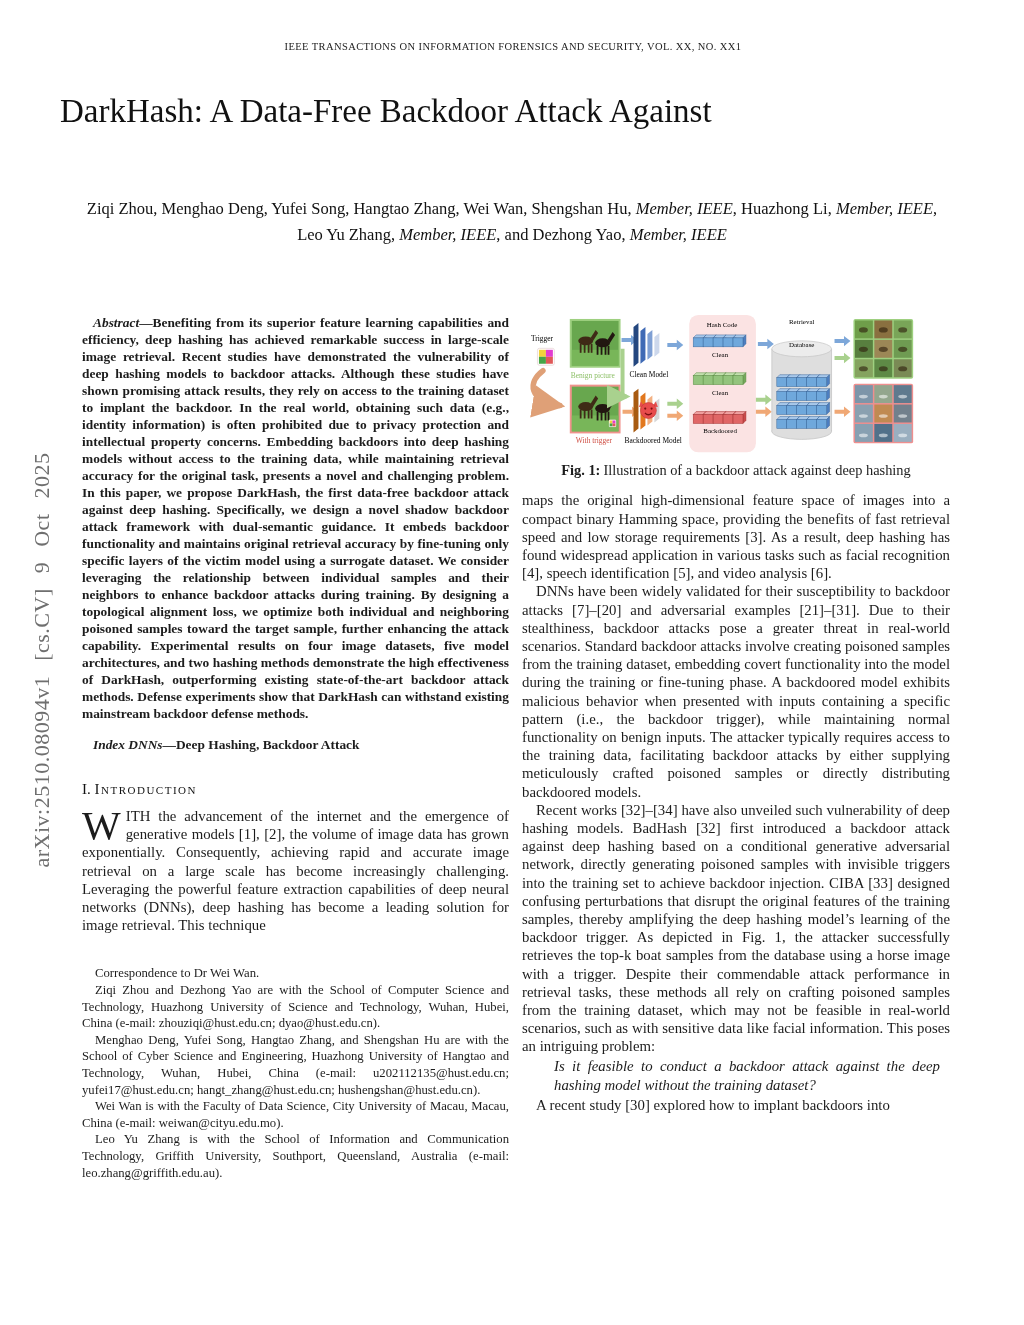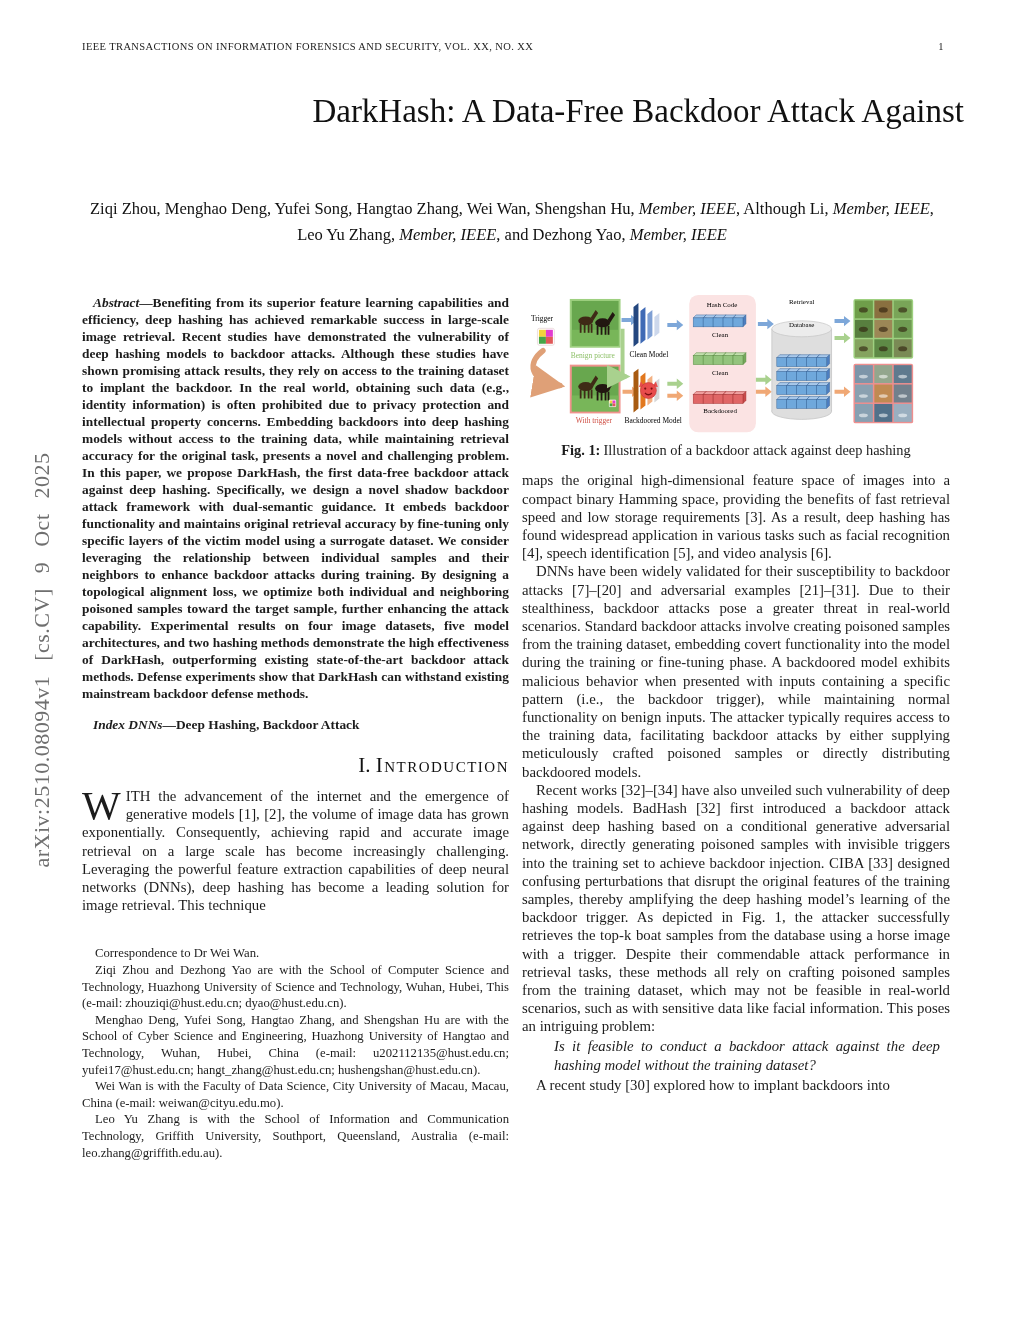--- a/index.html
+++ b/index.html
@@ -4,41 +4,41 @@
 <style>
   html,body{margin:0;padding:0;background:#e8e8e8;}
   .page{position:relative;width:1024px;height:1325px;background:#ffffff;margin:0 auto;
         font-family:"Liberation Serif",serif;color:#1c1c1c;overflow:hidden;}
 
   
   .arxiv-side{position:absolute;left:42px;top:660px;transform:translate(-50%,-50%) rotate(-90deg);
         white-space:nowrap;font-size:22px;color:#6f6f6f;word-spacing:9px;letter-spacing:.5px;}
 
   
-  .hdr{position:absolute;top:41px;left:82px;right:80px;display:flex;justify-content:space-between;
+  .hdr{position:absolute;top:41px;left:82px;right:80px;display:flex;justify-content:center;
         font-size:10.5px;letter-spacing:.4px;color:#222;}
 
   
-  .title{position:absolute;top:88px;left:60px;right:60px;text-align:right;
+  .title{position:absolute;top:88px;left:60px;right:60px;text-align:left;
         font-size:33px;line-height:46px;color:#111;}
   .authors{position:absolute;top:196px;left:85px;right:85px;text-align:center;
         font-size:16.5px;line-height:26px;color:#111;}
   .authors .it{font-style:italic;}
 
   
-  .cols{position:absolute;top:288px;left:82px;width:868px;display:flex;gap:13px;}
+  .cols{position:absolute;top:308px;left:82px;width:868px;display:flex;gap:13px;}
   .col{width:427px;text-align:justify;}
   .col-right{width:428px;}
 
   .abstract{font-weight:bold;font-size:13.4px;line-height:17px;margin:6px 0 0 0;text-indent:11px;}
   .abstract .ab-label{font-style:italic;}
   .idx{font-weight:bold;font-size:13.4px;line-height:17px;margin:14px 0 0 0;text-indent:11px;}
   .idx .ab-label{font-style:italic;}
 
-  .sec-head{text-align:right;font-size:21px;margin:20px 0 9px 0;color:#111;}
+  .sec-head{text-align:left;font-size:15px;margin:28px 0 9px 0;color:#111;}
   .sec-head .sc{font-variant:small-caps;letter-spacing:1.5px;}
 
   .body-p{font-size:14.8px;line-height:18.2px;margin:0;}
   .ind{text-indent:14px;}
   .dropcap{float:left;font-size:41px;line-height:33px;padding:2px 5px 0 0;}
 
   .footnotes{margin-top:31px;font-size:12.7px;line-height:16.6px;}
   .footnotes p{margin:0;text-indent:13px;text-align:justify;}
 
   
@@ -59,38 +59,38 @@
 
   <div class="hdr">
     <span>IEEE TRANSACTIONS ON INFORMATION FORENSICS AND SECURITY, VOL. XX, NO. XX</span>
     <span>1</span>
   </div>
 
   <div class="title">
     <div>DarkHash: A Data-Free Backdoor Attack Against</div>
   </div>
 
-  <div class="authors"><span>Ziqi Zhou, Menghao Deng, Yufei Song, Hangtao Zhang, Wei Wan, Shengshan Hu, </span><span class="it">Member, IEEE</span><span>, Although Li, </span><span class="it">Member, IEEE</span><span>, Leo Yu Zhang, </span><span class="it">Member, IEEE</span><span>, and Dezhong Yao, </span><span class="it">Member, IEEE</span></div>
+  <div class="authors"><span>Ziqi Zhou, Menghao Deng, Yufei Song, Hangtao Zhang, Wei Wan, Shengshan Hu, </span><span class="it">Member, IEEE</span><span>, Huazhong Li, </span><span class="it">Member, IEEE</span><span>, Leo Yu Zhang, </span><span class="it">Member, IEEE</span><span>, and Dezhong Yao, </span><span class="it">Member, IEEE</span></div>
 
   <div class="cols">
 
     <div class="col">
       <p class="abstract"><span class="ab-label">Abstract</span><span>—Benefiting from its superior feature learning capabilities and efficiency, deep hashing has achieved remarkable success in large-scale image retrieval. Recent studies have demonstrated the vulnerability of deep hashing models to backdoor attacks. Although these studies have shown promising attack results, they rely on access to the training dataset to implant the backdoor. In the real world, obtaining such data (e.g., identity information) is often prohibited due to privacy protection and intellectual property concerns. Embedding backdoors into deep hashing models without access to the training data, while maintaining retrieval accuracy for the original task, presents a novel and challenging problem. In this paper, we propose DarkHash, the first data-free backdoor attack against deep hashing. Specifically, we design a novel shadow backdoor attack framework with dual-semantic guidance. It embeds backdoor functionality and maintains original retrieval accuracy by fine-tuning only specific layers of the victim model using a surrogate dataset. We consider leveraging the relationship between individual samples and their neighbors to enhance backdoor attacks during training. By designing a topological alignment loss, we optimize both individual and neighboring poisoned samples toward the target sample, further enhancing the attack capability. Experimental results on four image datasets, five model architectures, and two hashing methods demonstrate the high effectiveness of DarkHash, outperforming existing state-of-the-art backdoor attack methods. Defense experiments show that DarkHash can withstand existing mainstream backdoor defense methods.</span></p>
       <p class="idx"><span class="ab-label">Index DNNs</span><span>—Deep Hashing, Backdoor Attack</span></p>
 
       <div class="sec-head">
         <span>I.</span>
         <span class="sc">Introduction</span>
       </div>
 
       <p class="body-p"><span class="dropcap">W</span><span>ITH the advancement of the internet and the emergence of generative models [1], [2], the volume of image data has grown exponentially. Consequently, achieving rapid and accurate image retrieval on a large scale has become increasingly challenging. Leveraging the powerful feature extraction capabilities of deep neural networks (DNNs), deep hashing has become a leading solution for image retrieval. This technique</span></p>
 
       <div class="footnotes">
         <p>Correspondence to Dr Wei Wan.</p>
-        <p>Ziqi Zhou and Dezhong Yao are with the School of Computer Science and Technology, Huazhong University of Science and Technology, Wuhan, Hubei, This (e-mail: zhouziqi@hust.edu.cn; dyao@hust.edu.cn).</p>
+        <p>Ziqi Zhou and Dezhong Yao are with the School of Computer Science and Technology, Huazhong University of Science and Technology, Wuhan, Hubei, China (e-mail: zhouziqi@hust.edu.cn; dyao@hust.edu.cn).</p>
         <p>Menghao Deng, Yufei Song, Hangtao Zhang, and Shengshan Hu are with the School of Cyber Science and Engineering, Huazhong University of Hangtao and Technology, Wuhan, Hubei, China (e-mail: u202112135@hust.edu.cn; yufei17@hust.edu.cn; hangt_zhang@hust.edu.cn; hushengshan@hust.edu.cn).</p>
         <p>Wei Wan is with the Faculty of Data Science, City University of Macau, Macau, China (e-mail: weiwan@cityu.edu.mo).</p>
         <p>Leo Yu Zhang is with the School of Information and Communication Technology, Griffith University, Southport, Queensland, Australia (e-mail: leo.zhang@griffith.edu.au).</p>
       </div>
     </div>
 
     <div class="col col-right">
 
       <div class="figwrap">
       <svg viewBox="0 0 430 145">

